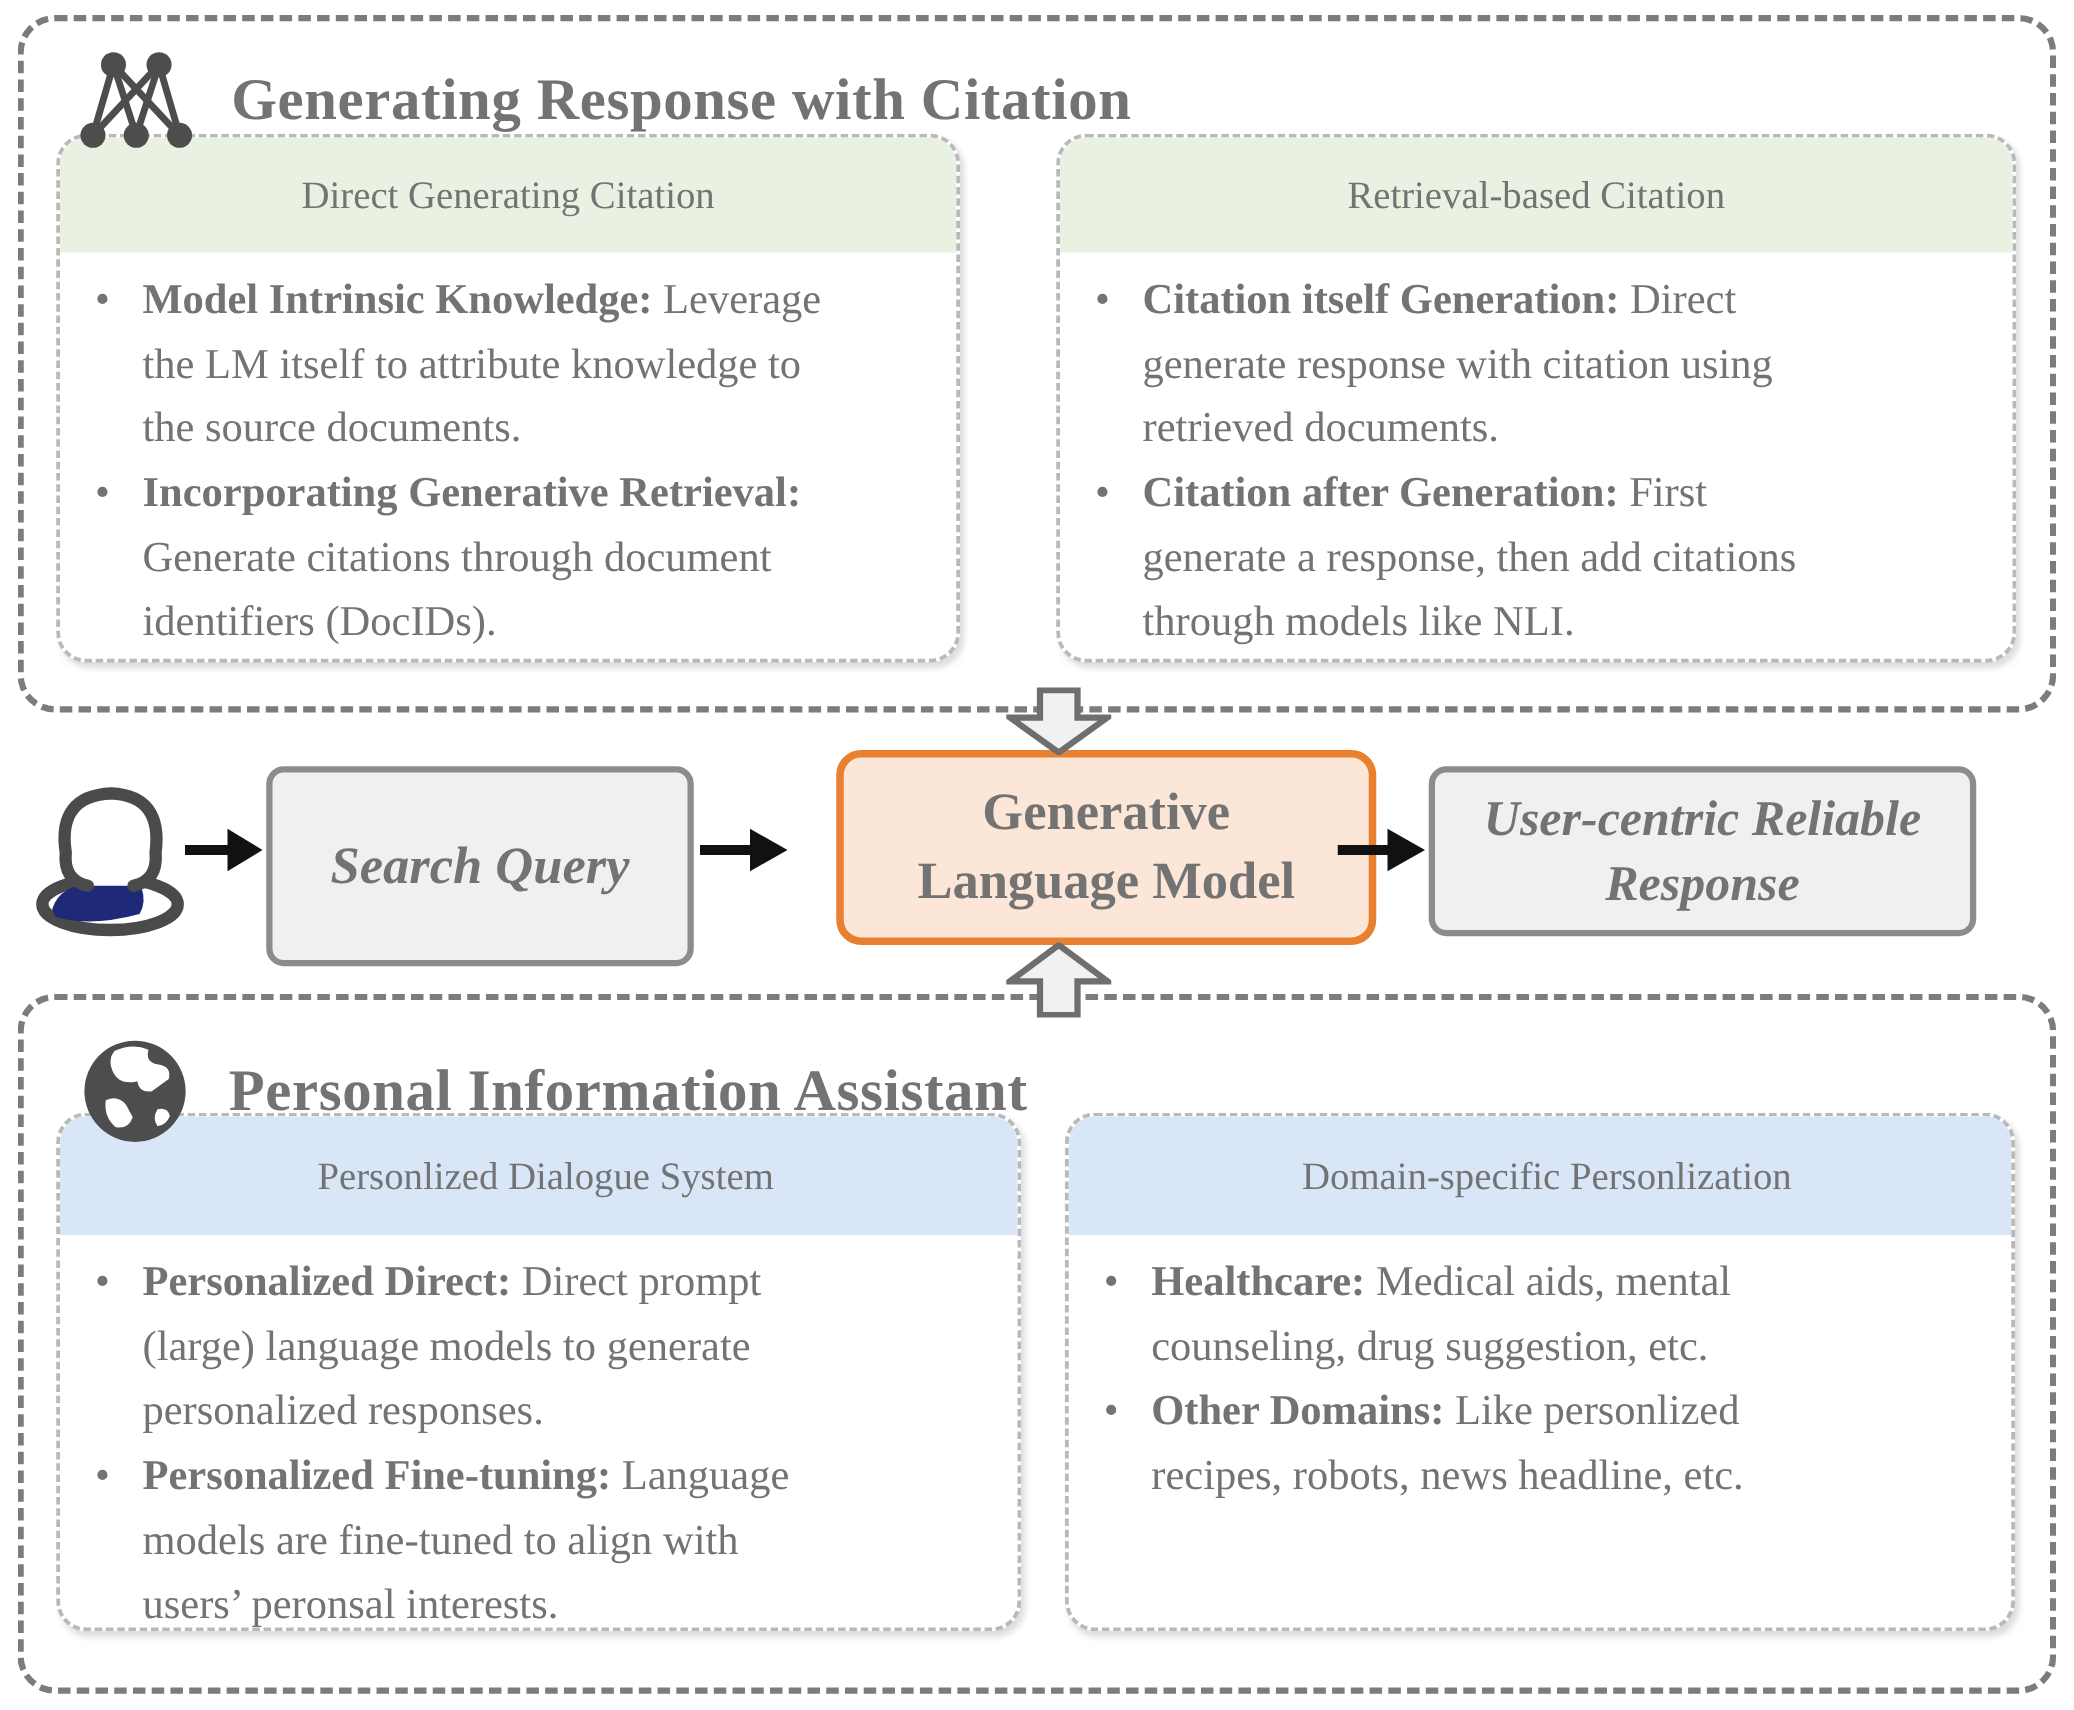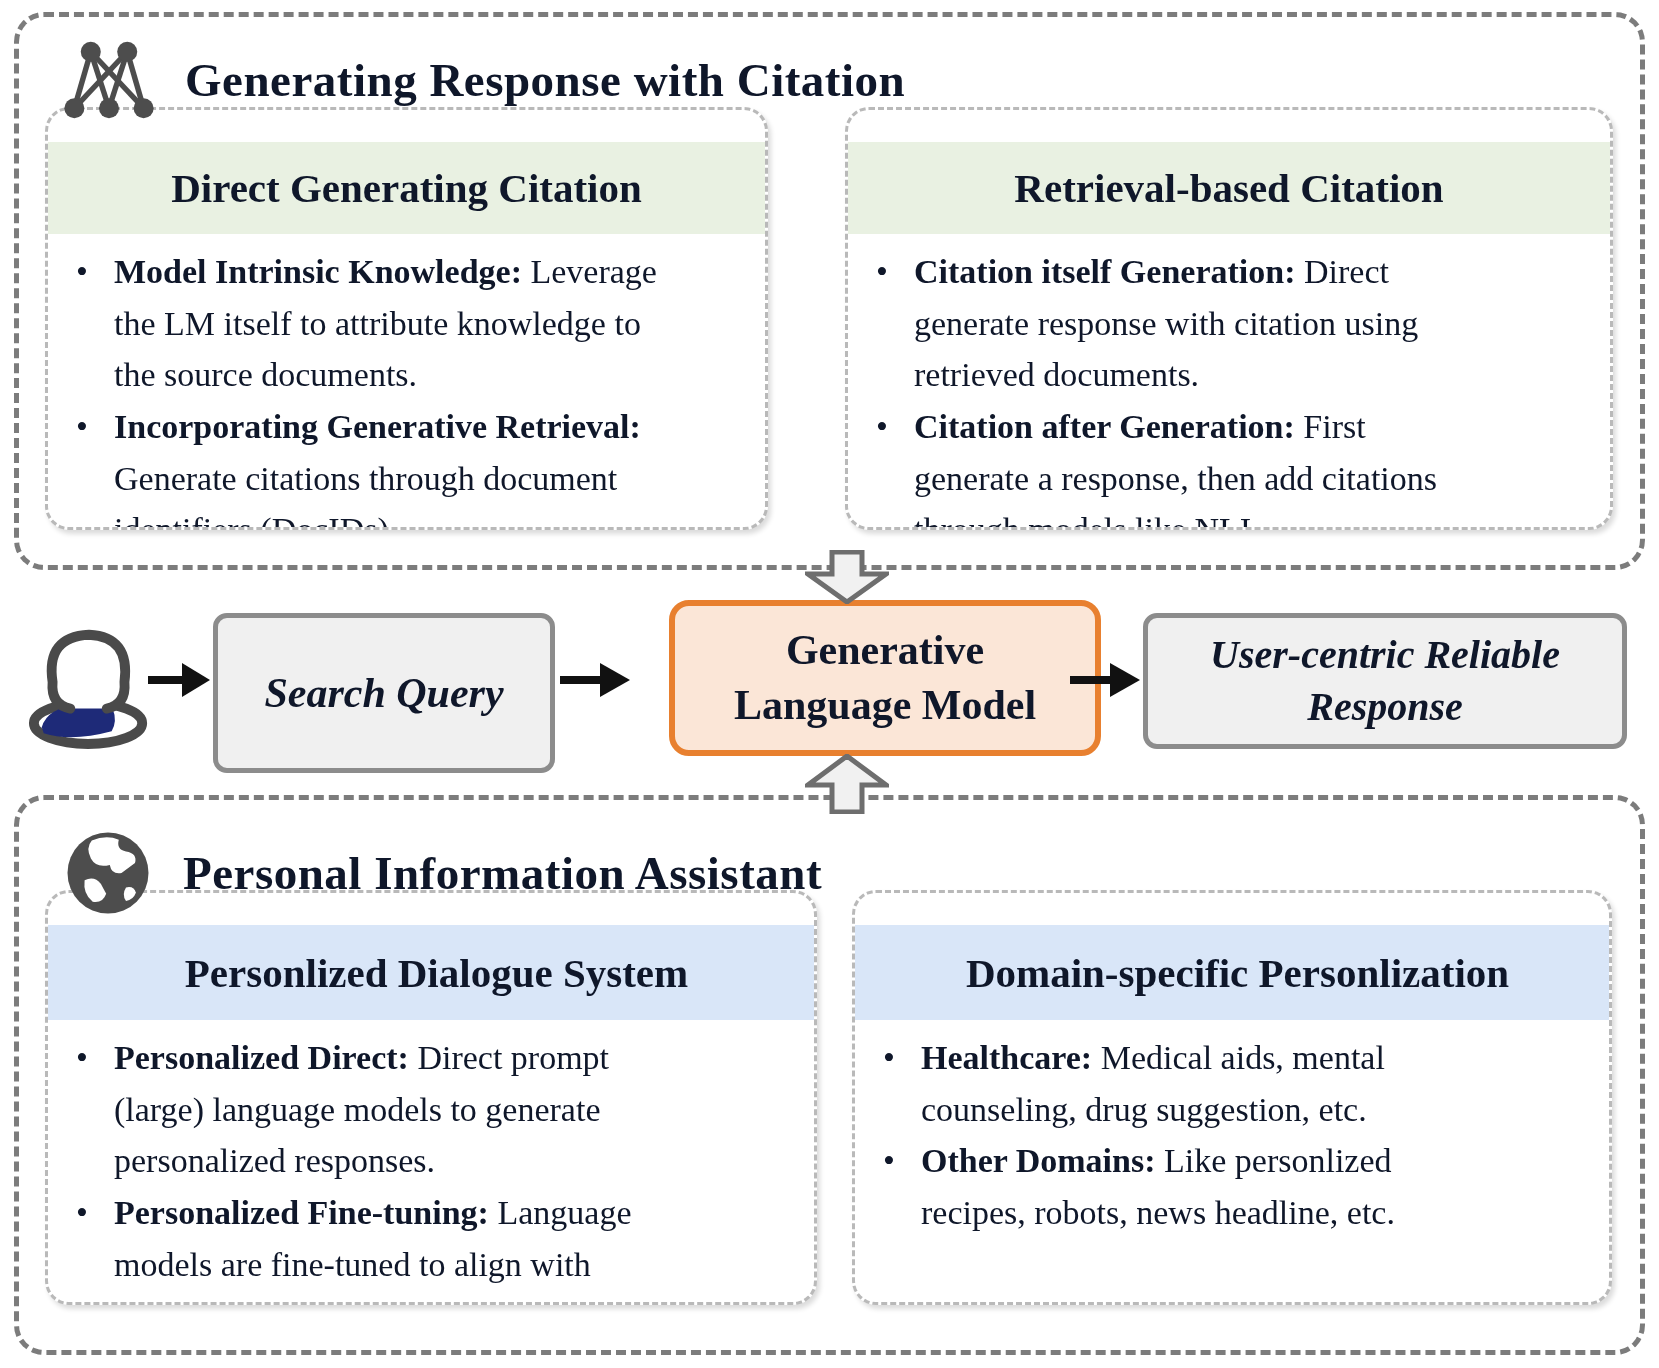--- a/index.html
+++ b/index.html
@@ -1,38 +1,38 @@
 <!DOCTYPE html>
 <html><head>
 <meta charset="utf-8">
 <title>Diagram</title>
 <style>
   html,body{margin:0;padding:0;background:#fff;}
   .page{
     position:relative;width:1659px;height:1368px;background:#ffffff;
-    font-family:"Liberation Serif","DejaVu Serif",serif;color:#0f172a;overflow:hidden;
+    font-family:"Liberation Serif","DejaVu Serif",serif;color:#737373;overflow:hidden;
   }
   
   .outer-box{
     position:absolute;left:14px;width:1631px;height:558px;
     border:5px dashed #7c7c7c;border-radius:30px;background:#fff;box-sizing:border-box;
   }
   .outer-top{top:12px;}
   .outer-bottom{top:795px;height:560px;}
   .section-head{position:absolute;display:flex;align-items:center;gap:30px;}
   .section-title{font-size:47px;font-weight:bold;letter-spacing:.5px;}
   
   .inner-box{
     position:absolute;box-sizing:border-box;background:#fff;
     border:3px dashed #b9b9b9;border-radius:24px;overflow:hidden;
     box-shadow:3px 4px 5px rgba(0,0,0,.14);
   }
   .inner-head{
     display:flex;align-items:center;justify-content:center;
-    font-size:41px;font-weight:bold;margin-top:32px;
+    font-size:31px;font-weight:normal;
   }
   .head-green{background:#E9F1E2;height:92px;}
   .head-blue{background:#D9E6F8;height:95px;padding-left:11px;}
   ul.bullets{margin:12px 0 0 0;padding:0 16px 0 24px;list-style:none;}
   ul.bullets li{
     position:relative;padding-left:42px;font-size:34px;line-height:1.52;
   }
   ul.bullets li::before{
     content:"\2022";position:absolute;left:4px;top:0;font-size:34px;
   }
@@ -195,21 +195,21 @@
 Language Model</span>
   </div>
 
   <span class="harrow" style="left:1070px;top:660px;">
     <svg width="70" height="40" viewBox="0 0 70 40">
       <line x1="0" y1="20" x2="44" y2="20" stroke="#111" stroke-width="8"></line>
       <polygon points="40,3 70,20 40,37" fill="#111"></polygon>
     </svg>
   </span>
 
-  <div class="flow-node node-gray" style="left:1143px;top:613px;width:484px;height:136px;">
+  <div class="flow-node node-gray" style="left:1143px;top:613px;width:438px;height:136px;">
     <span class="node-label italic b-text" style="font-size:40px;">User-centric Reliable
 Response</span>
   </div>
 
   <span class="block-arrow" style="left:805px;top:550px;">
     <svg width="84" height="54" viewBox="0 0 84 54">
       <polygon points="27,2 57,2 57,24 81,24 42,52 3,24 27,24" fill="#f1f1f1" stroke="#6e6e6e" stroke-width="5" stroke-linejoin="miter"></polygon>
     </svg>
   </span>
   <span class="block-arrow" style="left:805px;top:754px;">

